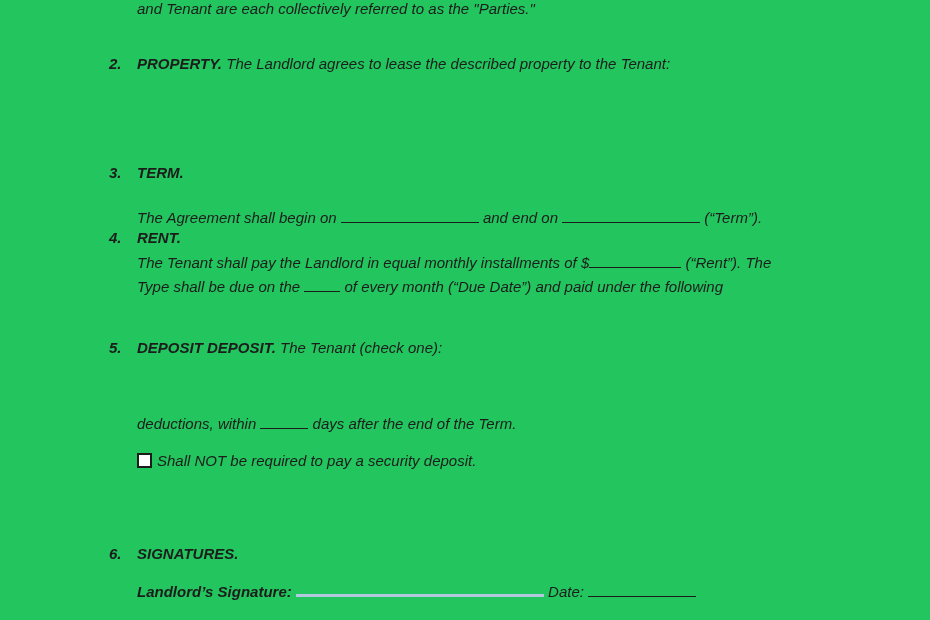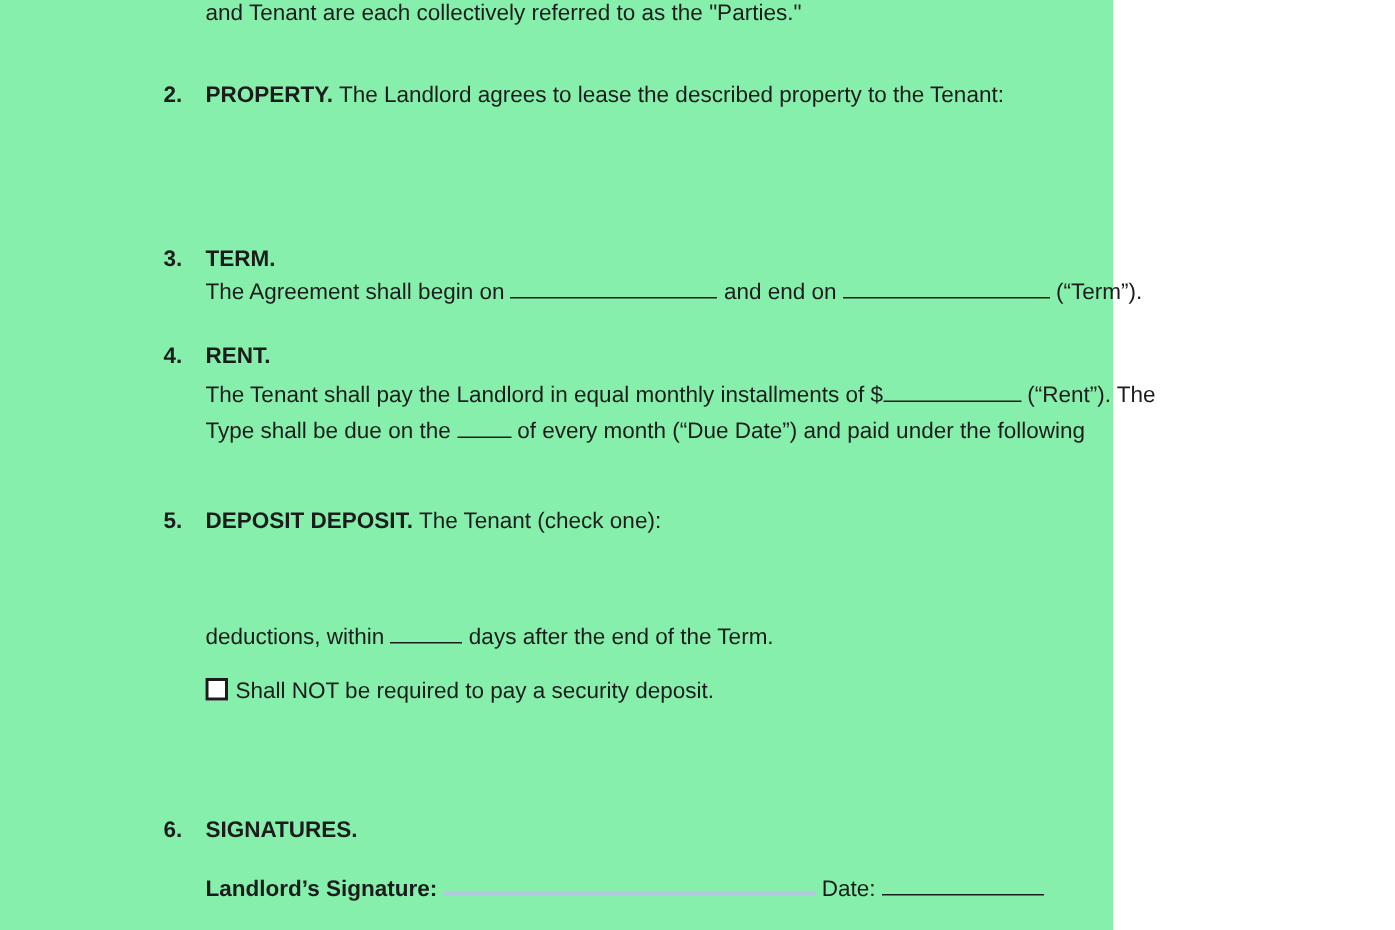--- a/index.html
+++ b/index.html
@@ -6,22 +6,23 @@
   html, body {
     width: 930px; height: 620px;
     background: #ffffff;
     font-family: "Liberation Sans", "DejaVu Sans", sans-serif;
     font-size: 15px;
     color: #1c1c1c;
     overflow: hidden;
   }
   .page {
     position: relative;
-    width: 742px; height: 620px;
-    background: #86efac;
+    width: 930px; height: 620px;
+    background: #22c55e;
+    font-style: italic;
   }
   .row {
     position: absolute;
     left: 137px;
     white-space: nowrap;
     line-height: 17px;
   }
   .row .num {
     position: absolute;
     left: -28px;
@@ -72,21 +73,21 @@
     <span class="bold">PROPERTY.</span><span> The Landlord agrees to lease the described property to the Tenant:</span>
   </div>
 
 
 
   <div class="row" style="top:164px">
     <span class="num">3.</span>
     <span class="bold">TERM.</span>
   </div>
 
-  <div class="row" style="top:184px">
+  <div class="row" style="top:208px">
     <span>The Agreement shall begin on </span><span class="blank term"></span><span> and end on </span><span class="blank term"></span><span> (“Term”).</span>
   </div>
 
   <div class="row" style="top:229px">
     <span class="num">4.</span>
     <span class="bold">RENT.</span>
   </div>
 
   <div class="row" style="top:253px">
     <span>The Tenant shall pay the Landlord in equal monthly installments of $</span><span class="blank rent-amt"></span><span> (“Rent”). The</span>

